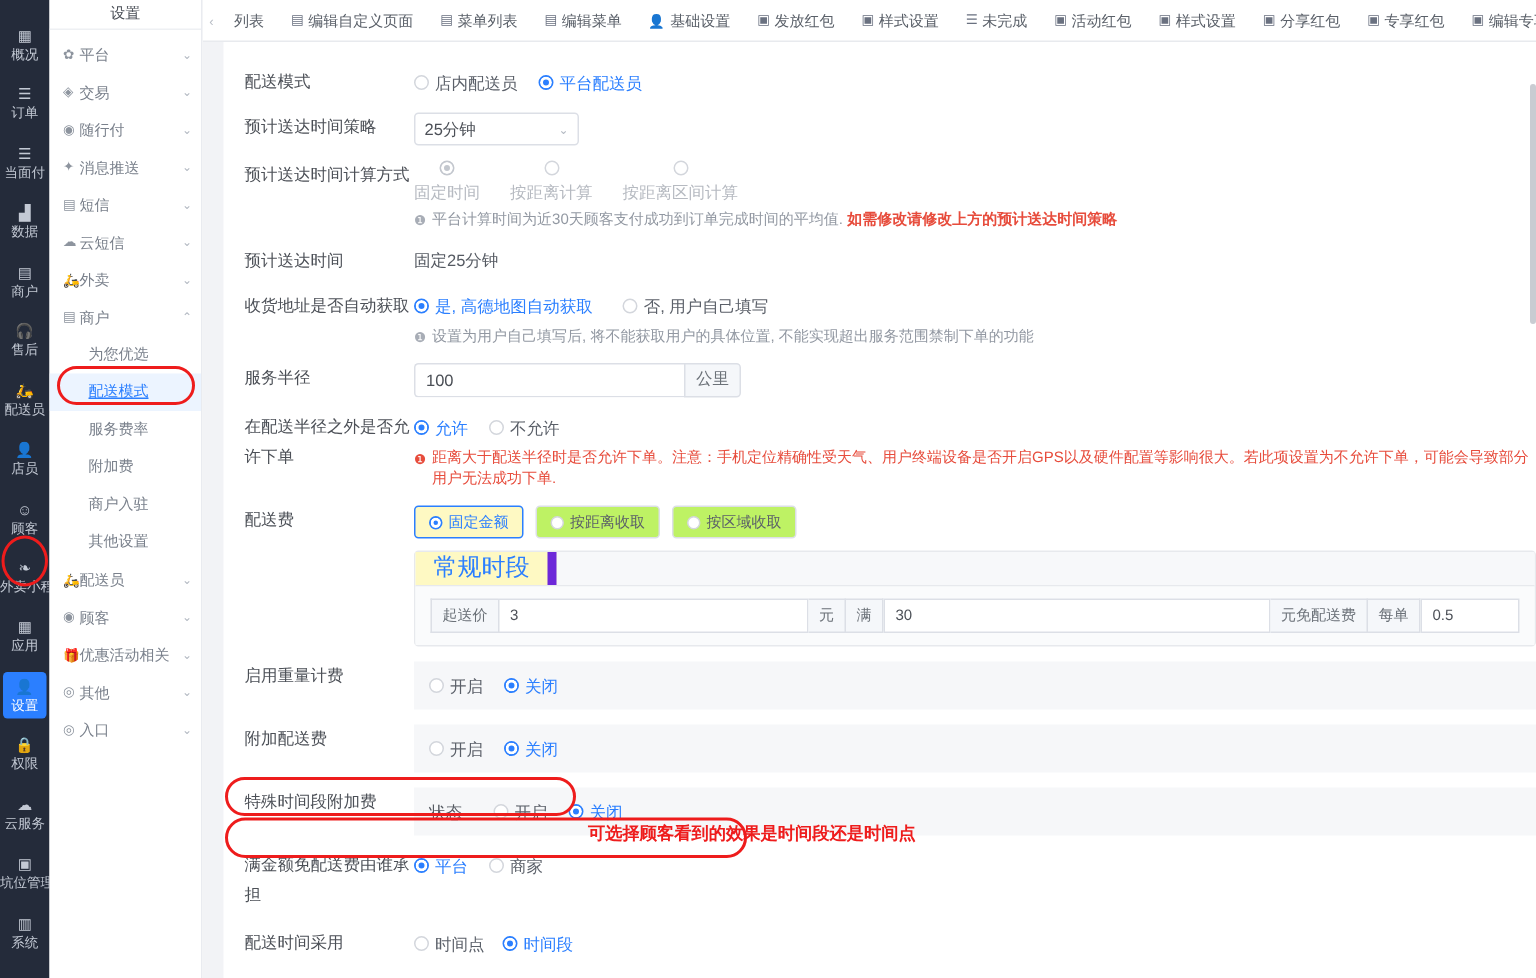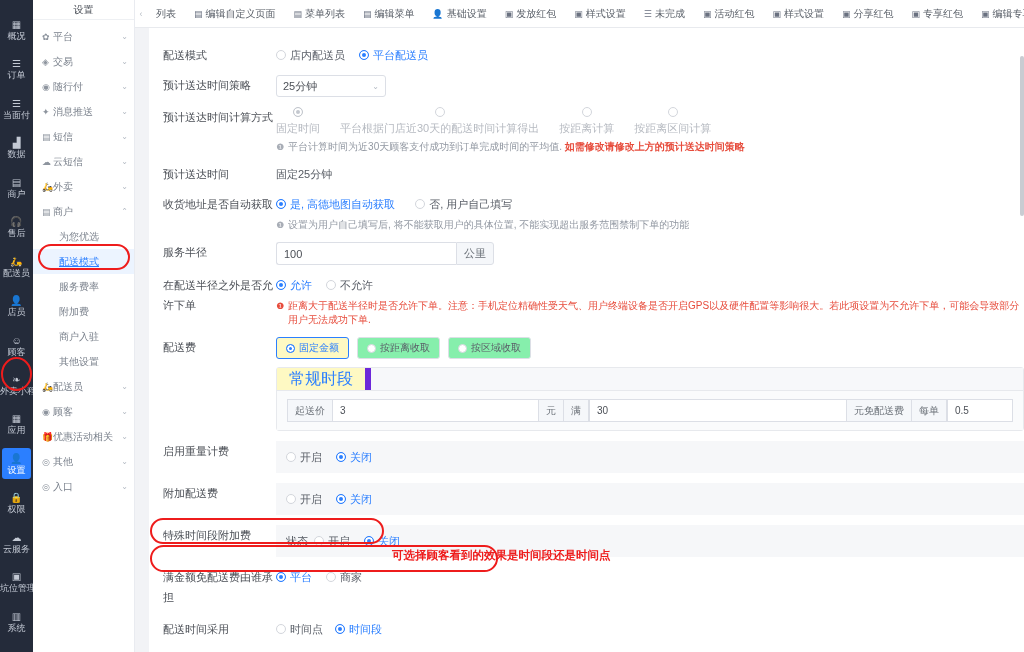--- a/index.html
+++ b/index.html
@@ -104,21 +104,21 @@
   .inputgrp .addon {
     width: 38px; height: 23px; line-height: 21px; text-align: center;
     border: 1px solid #dcdfe6; border-radius: 0 3px 3px 0; background: #f5f7fa;
     font-size: 11px; color: #6b7178;
   }
 
   .radbtns { display: flex; gap: 8px; }
   .radbtn {
     display: flex; align-items: center; gap: 4px; border: 1px solid #dcdfe6;
     border-radius: 3px; padding: 3px 9px; font-size: 10px; color: #5b6069;
-    background: #86efac; cursor: pointer; white-space: nowrap;
+    background: #bef264; cursor: pointer; white-space: nowrap;
   }
   .radbtn.on { border-color: #2b7fff; color: #2b7fff; background: #fef9c3; }
   .radbtn .dot { width: 9px; height: 9px; flex: 0 0 9px; }
   .radbtn.on .dot { border-color: #2b7fff; background: #2b7fff; box-shadow: inset 0 0 0 2px #fff; }
 
   .feecard { border: 1px solid #e7e9ed; border-radius: 3px; margin-top: 8px; background: #fff; }
   .feetabs { display: flex; height: 23px; border-bottom: 1px solid #e7e9ed; background: #f7f8fa; }
   .feetab {
     padding: 0 12px; line-height: 22px; font-size: 16px; color: #2b7fff;
     background: #fef9c3; border-right: 6px solid #6d28d9; cursor: pointer;
@@ -135,21 +135,21 @@
   }
   .fi.w1 { flex: 1 1 240px; }
   .fi.w2 { flex: 1 1 300px; }
   .fi.w3 { flex: 0 0 66px; }
   .fl.r { border-right: 1px solid #dcdfe6; border-left: none; }
 
   .greybox {
     background: #f6f7f9; padding: 6px 10px; min-height: 30px;
     display: flex; align-items: center; margin-right: 0;
   }
-  .greybox .pfx { font-size: 11px; color: #555a62; margin-right: 6px; }
+  .greybox .pfx { font-size: 11px; color: #555a62; margin-right: 21px; }
 
   
   .ann { position: absolute; border: 2.5px solid #ee1c1c; border-radius: 16px; pointer-events: none; }
   .ann-txt {
     position: absolute; color: #ee1c1c; font-weight: bold; font-size: 11.5px;
     white-space: nowrap; pointer-events: none;
   }
   .scrollthumb {
     position: absolute; right: 0; top: 28px; width: 4px; height: 160px;
     background: #c9ccd2; border-radius: 2px;
@@ -392,24 +392,20 @@
           </div>
         </div>
 
         <div class="row">
           <div class="lbl">预计送达时间计算方式</div>
           <div class="ctl">
             <div class="radios" style="gap:20px" id="etacalc">
                 <div class="radio dis on">
                   <span class="dot"></span>
                   <span>固定时间</span>
-                </div>
-                <div class="radio dis">
-                  <span class="dot"></span>
-                  <span>平台根据门店近30天的配送时间计算得出</span>
                 </div>
                 <div class="radio dis">
                   <span class="dot"></span>
                   <span>按距离计算</span>
                 </div>
                 <div class="radio dis">
                   <span class="dot"></span>
                   <span>按距离区间计算</span>
                 </div>
               </div>

